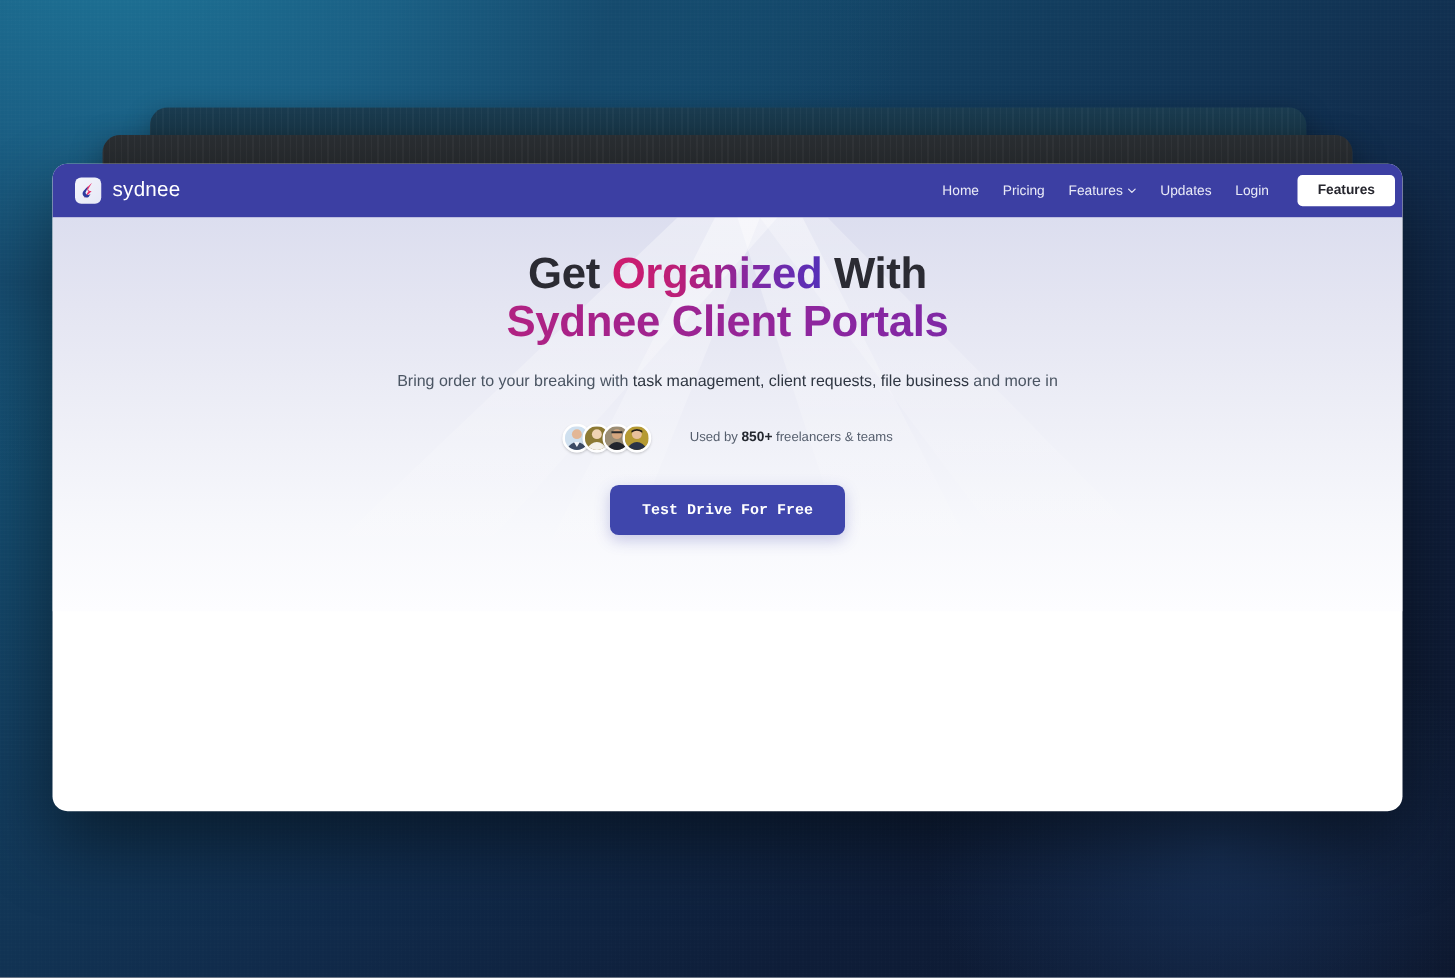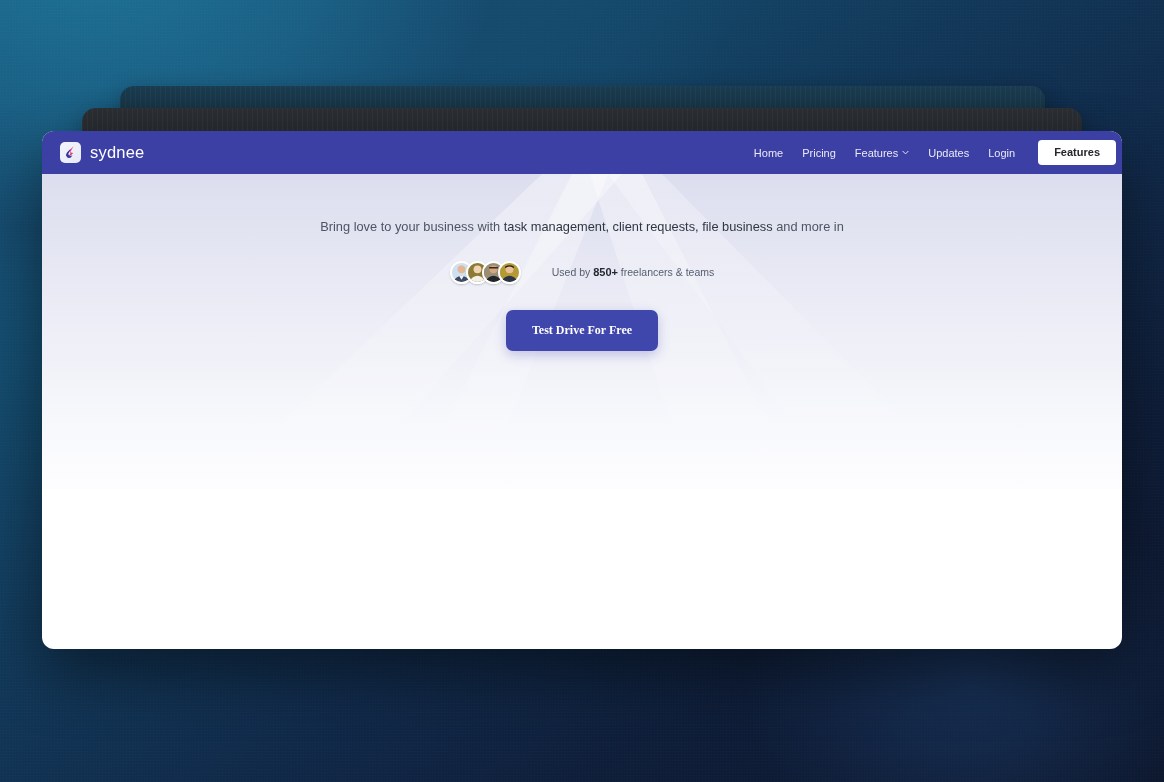--- a/index.html
+++ b/index.html
@@ -143,21 +143,21 @@
   .av:first-child { margin-left: 0; }
   .proof-text { font-size: 10.5px; color: #555e6d; }
   .proof-text b { color: #23272f; font-weight: 700; font-size: 11px; }
 
   .cta {
     margin-top: 26px;
     display: inline-block;
     background: #3f46ac; color: #fff;
     font-size: 12px; font-weight: 600;
     padding: 13px 26px; border-radius: 7px;
-    border: none; cursor: pointer; font-family: Liberation Serif, serif;
+    border: none; cursor: pointer; font-family: Liberation Mono, monospace;
     box-shadow: 0 4px 12px rgba(63,70,172,.28);
   }
 </style>
 </head>
 <body>
 
 <div class="backdrop"></div>
 <div class="glow-br"></div>
 
 <div class="stack stack-1"></div>
@@ -207,23 +207,29 @@
           <stop offset="100%" stop-color="#ffffff" stop-opacity="0"></stop>
         </linearGradient>
       </defs>
       <polygon points="500,0 580,0 300,315 170,315" fill="url(#rayg)" opacity=".5"></polygon>
       <polygon points="530,0 566,0 440,315 370,315" fill="url(#rayg)" opacity=".55"></polygon>
       <polygon points="548,0 600,0 760,315 650,315" fill="url(#rayg)" opacity=".5"></polygon>
       <polygon points="566,0 620,0 930,315 800,315" fill="url(#rayg)" opacity=".38"></polygon>
     </svg>
 
     <div class="hero-inner">
+      <h1 class="headline">
+        <div>
+          <span>Get </span><span class="grad-1">Organized</span><span> With</span>
+        </div>
+        <div class="grad-2">Sydnee Client Portals</div>
+      </h1>
 
       <p class="subhead">
-        <span>Bring love to your business with </span><b>task management, client requests,</b><b> file business</b><span> and more in</span><br>
+        <span>Bring order to your breaking with </span><b>task management, client requests,</b><b> file business</b><span> and more in</span><br>
       </p>
 
       <div class="proof">
         <div class="avatars">
           <div class="av">
             <svg width="100%" height="100%" viewBox="0 0 24 24">
                 <rect width="24" height="24" fill="#cfe0ef"></rect>
                 <circle cx="12" cy="8" r="5" fill="#e3b796"></circle>
                 <path d="M1 24 q5-8 11-8 t11 8z" fill="#3c4a63"></path>
                 <path d="M9 16 l3 5 l3-5 z" fill="#f2f4f8"></path>

